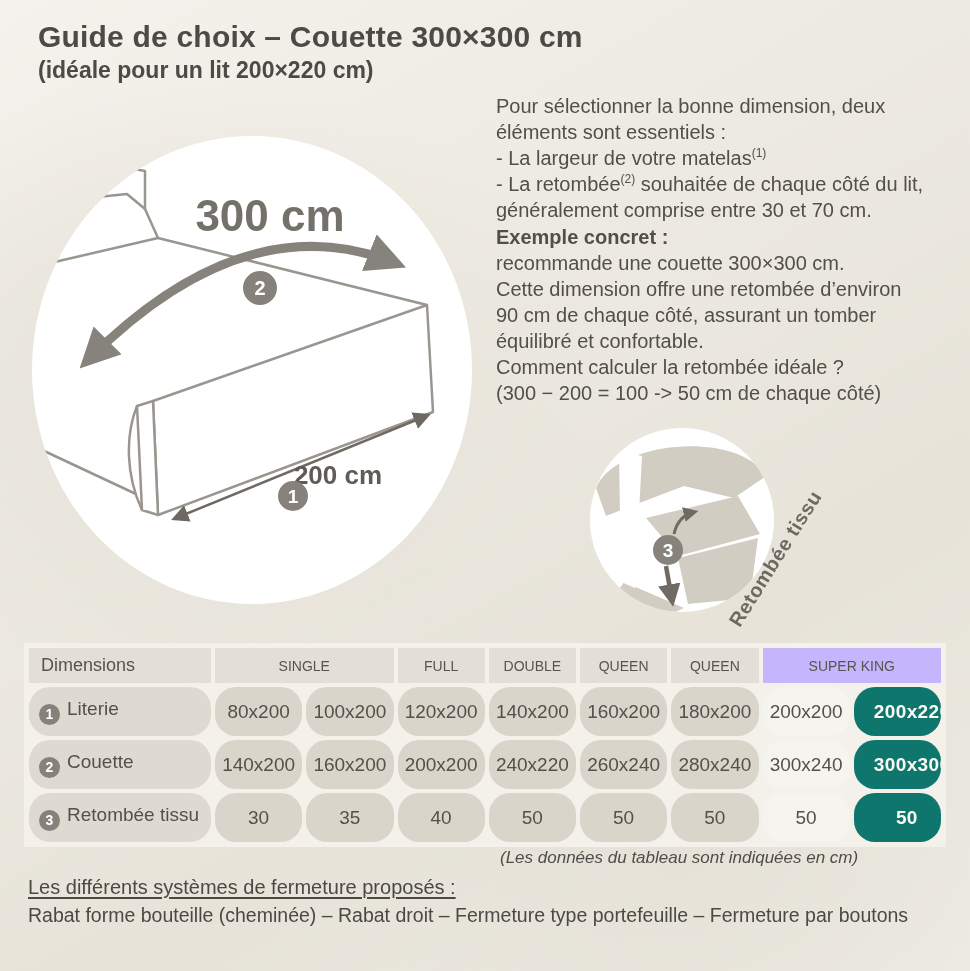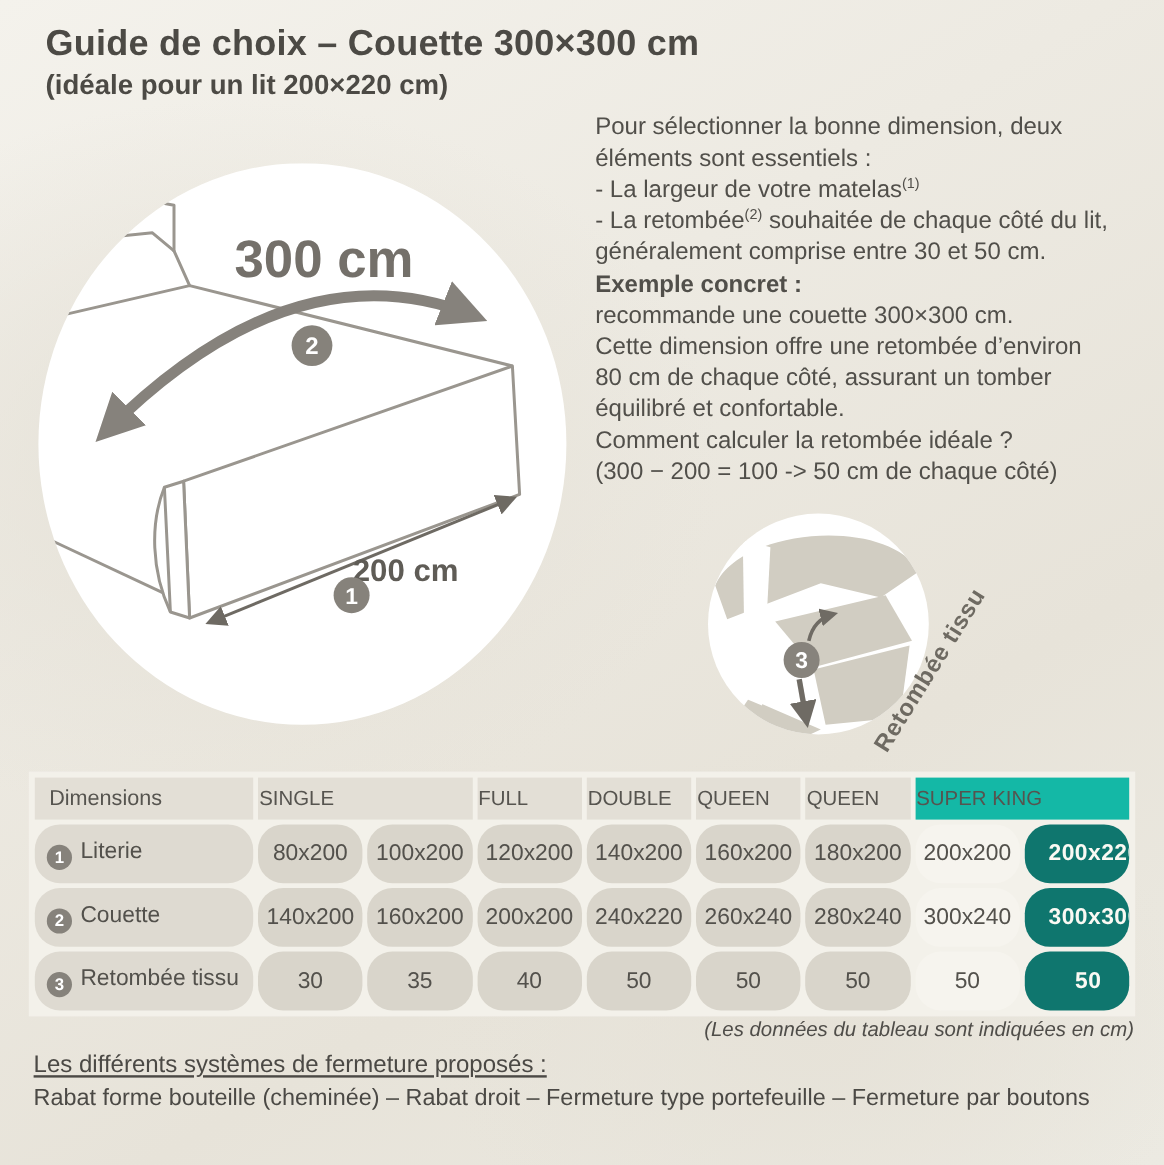--- a/index.html
+++ b/index.html
@@ -23,55 +23,55 @@
   
   svg text{font-family:"Liberation Sans","DejaVu Sans",sans-serif;}
   .rot-label{
     left:744px;top:608px;font-size:20px;font-weight:700;color:#6e6a62;
     transform:rotate(-58deg);transform-origin:0 100%;white-space:nowrap;letter-spacing:.5px;
   }
   
   .tblwrap{left:25px;top:644px;width:920px;background:#f3f1ea;box-shadow:0 0 0 1px #f3f1ea;}
   table{border-collapse:separate;border-spacing:4px;width:100%;table-layout:fixed;}
   th,td{overflow:hidden;white-space:nowrap;}
-  thead th{background:#e3dfd6;height:33px;font-size:17px;font-weight:400;color:#56544f;text-align:left;}
+  thead th{background:#e3dfd6;height:33px;font-size:14px;font-weight:400;color:#56544f;text-align:center;}
   th.dim{text-align:left;padding-left:12px;font-size:18px;margin-left:35px;}
-  th.sk{background:#14b8a6;position:relative;}
+  th.sk{background:#c4b5fd;position:relative;}
   th.sk::before{content:"";position:absolute;left:0;right:0;top:-12px;height:12px;background:#d7d3c8;}
   tbody td{background:#d9d5cb;height:47px;text-align:center;font-size:19px;color:#53514c;border-radius:21px;}
   td.lbl{background:#dedad1;text-align:left;padding-left:10px;}
   td.c7{background:#f6f4ee;}
   td.c8{background:#0f766e;color:#faf9f3;font-weight:700;letter-spacing:.4px;padding-left:20px;}
   .num{display:inline-block;width:21px;height:21px;line-height:21px;border-radius:50%;
        background:#86827b;color:#fff;font-size:14px;font-weight:700;text-align:center;
        margin-right:7px;vertical-align:-4px;}
   
-  .note{left:500px;top:848px;width:445px;text-align:right;font-size:17px;font-style:italic;color:#4f4d49;}
+  .note{left:500px;top:848px;width:445px;text-align:left;font-size:17px;font-style:italic;color:#4f4d49;}
   .closures-head{left:28px;top:876px;font-size:20px;color:#4b4945;text-decoration:underline;text-underline-offset:3px;}
   .closures-line{left:28px;top:904px;font-size:19.5px;color:#4b4945;white-space:nowrap;}
 </style>
 </head>
 <body>
 
 <div id="stage">
 
   <div class="abs title">Guide de choix – Couette 300×300 cm</div>
   <div class="abs subtitle">(idéale pour un lit 200×220 cm)</div>
 
   <div class="abs copy" style="top:93px;">
     <p>Pour sélectionner la bonne dimension, deux éléments sont essentiels :</p>
     <p><span>- La largeur de votre matelas</span><sup>(1)</sup></p>
-    <p><span>- La retombée</span><sup>(2)</sup><span> souhaitée de chaque côté du lit, généralement comprise entre 30 et 50 cm.</span></p>
+    <p><span>- La retombée</span><sup>(2)</sup><span> souhaitée de chaque côté du lit, généralement comprise entre 30 et 70 cm.</span></p>
   </div>
 
   <div class="abs copy" style="top:224px;">
     <p class="ex-head">Exemple concret :</p>
     <p>recommande une couette 300×300 cm.</p>
     <p>Cette dimension offre une retombée d’environ</p>
-    <p>80 cm de chaque côté, assurant un tomber</p>
+    <p>90 cm de chaque côté, assurant un tomber</p>
     <p>équilibré et confortable.</p>
     <p>Comment calculer la retombée idéale ?</p>
     <p>(300 − 200 = 100  -&gt; 50 cm de chaque côté)</p>
   </div>
 
   <svg class="abs" style="left:26px;top:136px;" width="452" height="470" viewBox="0 0 452 470">
     <defs>
       <marker id="ah-big" viewBox="0 0 10 10" refX="7" refY="5" markerWidth="4.4" markerHeight="4.4" orient="auto-start-reverse">
         <path d="M0 0 L10 5 L0 10 Z" fill="#86827c"></path>
       </marker>

